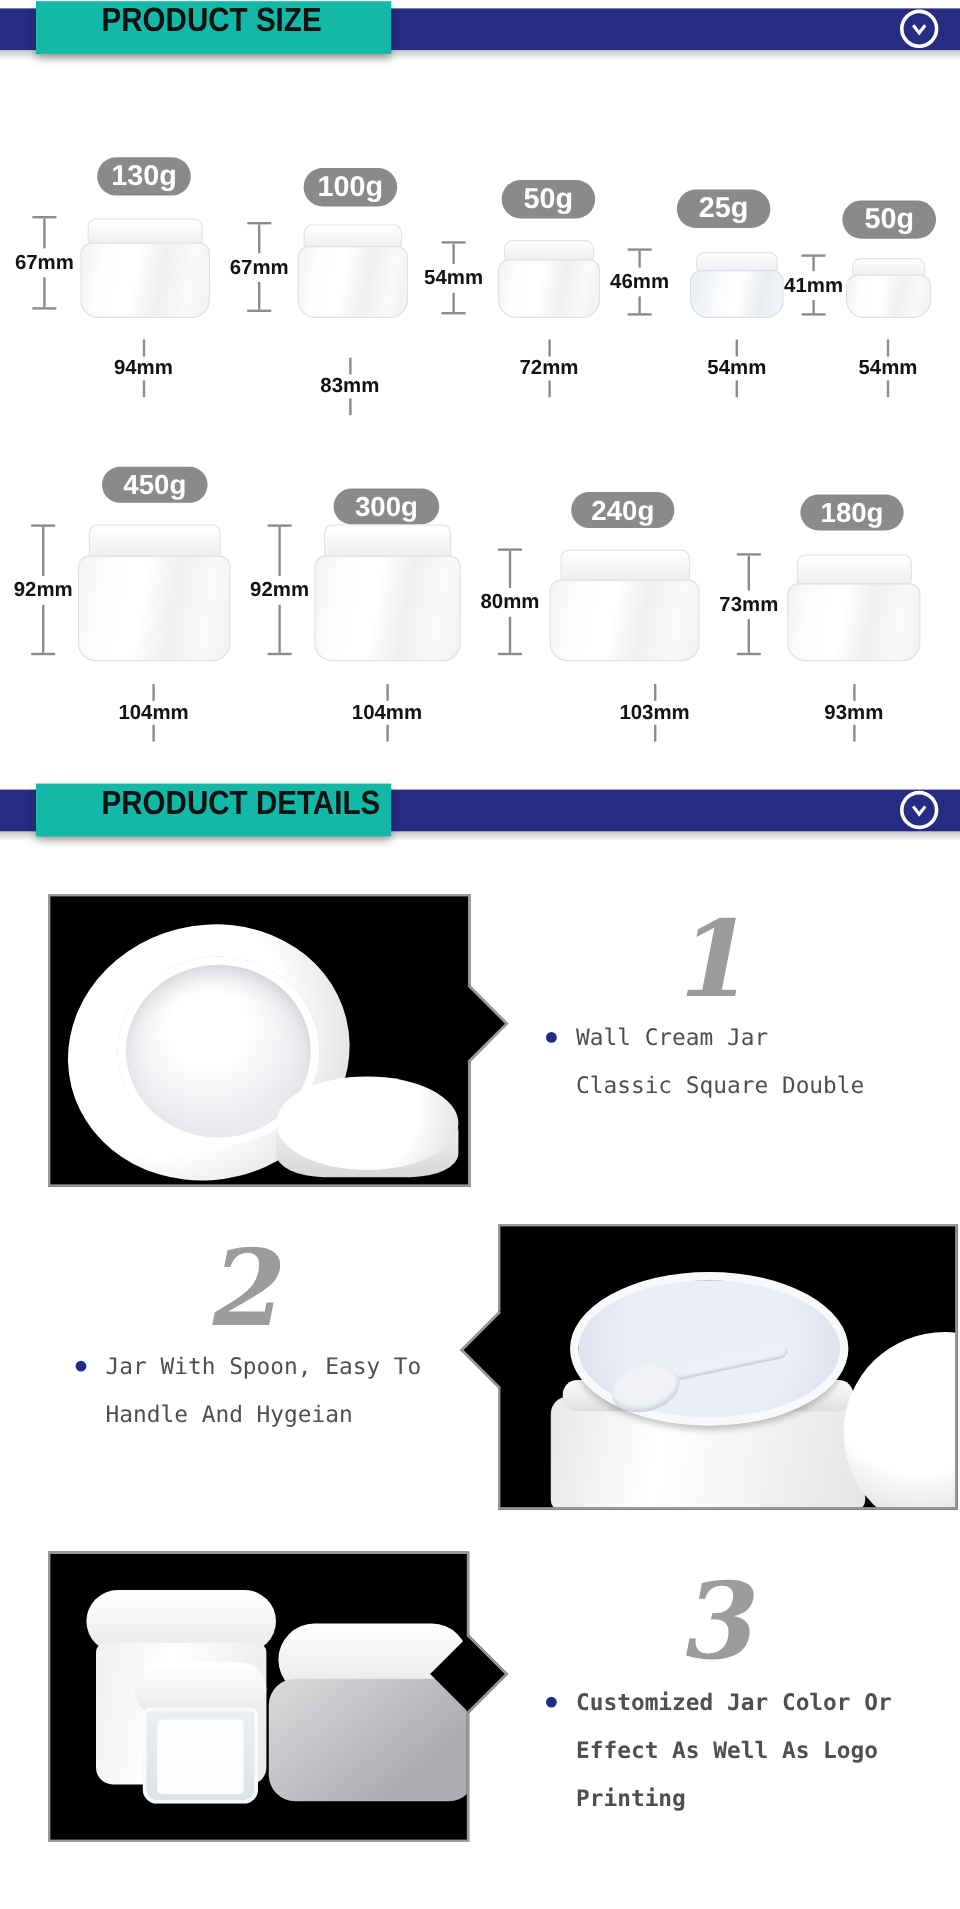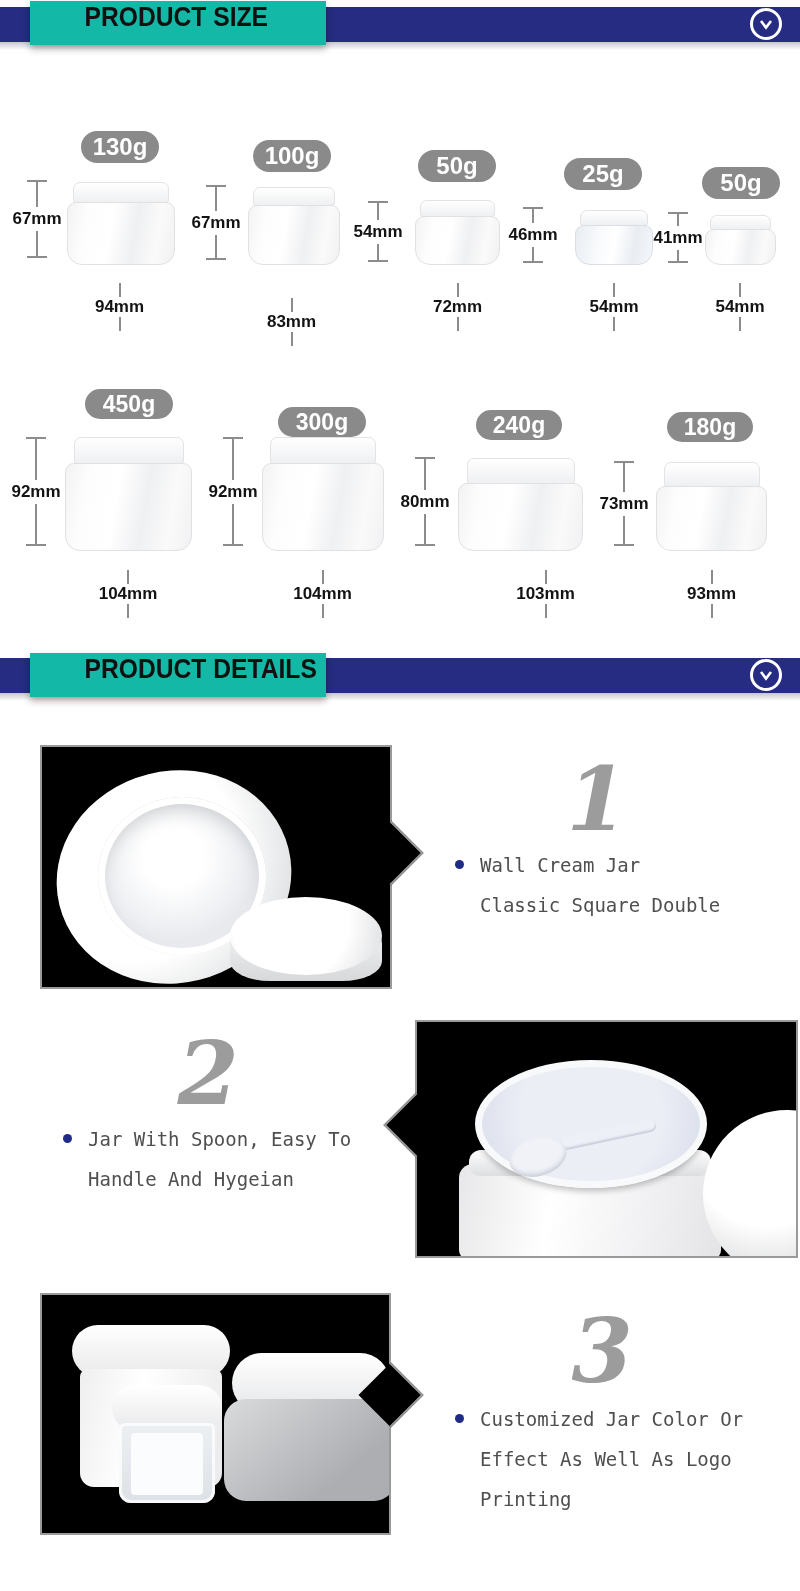--- a/index.html
+++ b/index.html
@@ -123,21 +123,21 @@
   #num1 { left:552px; top:755px; }
   #num2 { left:163px; top:1029px; }
   #num3 { left:557px; top:1307px; }
 
   .feat { position:absolute; padding-left:33px; color:#4f4f4f;
     font-family:"DejaVu Sans Mono", monospace; font-size:19px; line-height:40px; white-space:nowrap; }
   .feat .bullet { position:absolute; left:8px; top:15px; width:9px; height:9px;
     border-radius:50%; background:#1f2b87; }
   #feat1 { left:447px; top:845px; }
   #feat2 { left:55px;  top:1119px; }
-  #feat3 { left:447px; top:1399px; }
+  #feat3 { left:447px; top:1399px;font-weight:bold; }
 
   
   .ph { position:absolute; }
   
   .oj-ring { left:14px; top:24px; width:236px; height:212px; border-radius:50%;
     background:radial-gradient(circle at 35% 35%, #ffffff 52%, #d8dadc 88%, #c8cacc); transform:rotate(-14deg); }
   .oj-bowl { left:56px; top:50px; width:168px; height:158px; border-radius:50%;
     background:radial-gradient(circle at 45% 38%, #ffffff 22%, #e8eaee 62%, #f5f6f8);
     box-shadow:inset 0 0 0 7px #ffffff, inset 0 10px 20px rgba(120,125,135,.38); }
   .oj-lid-side { left:188px; top:186px; width:152px; height:48px;

